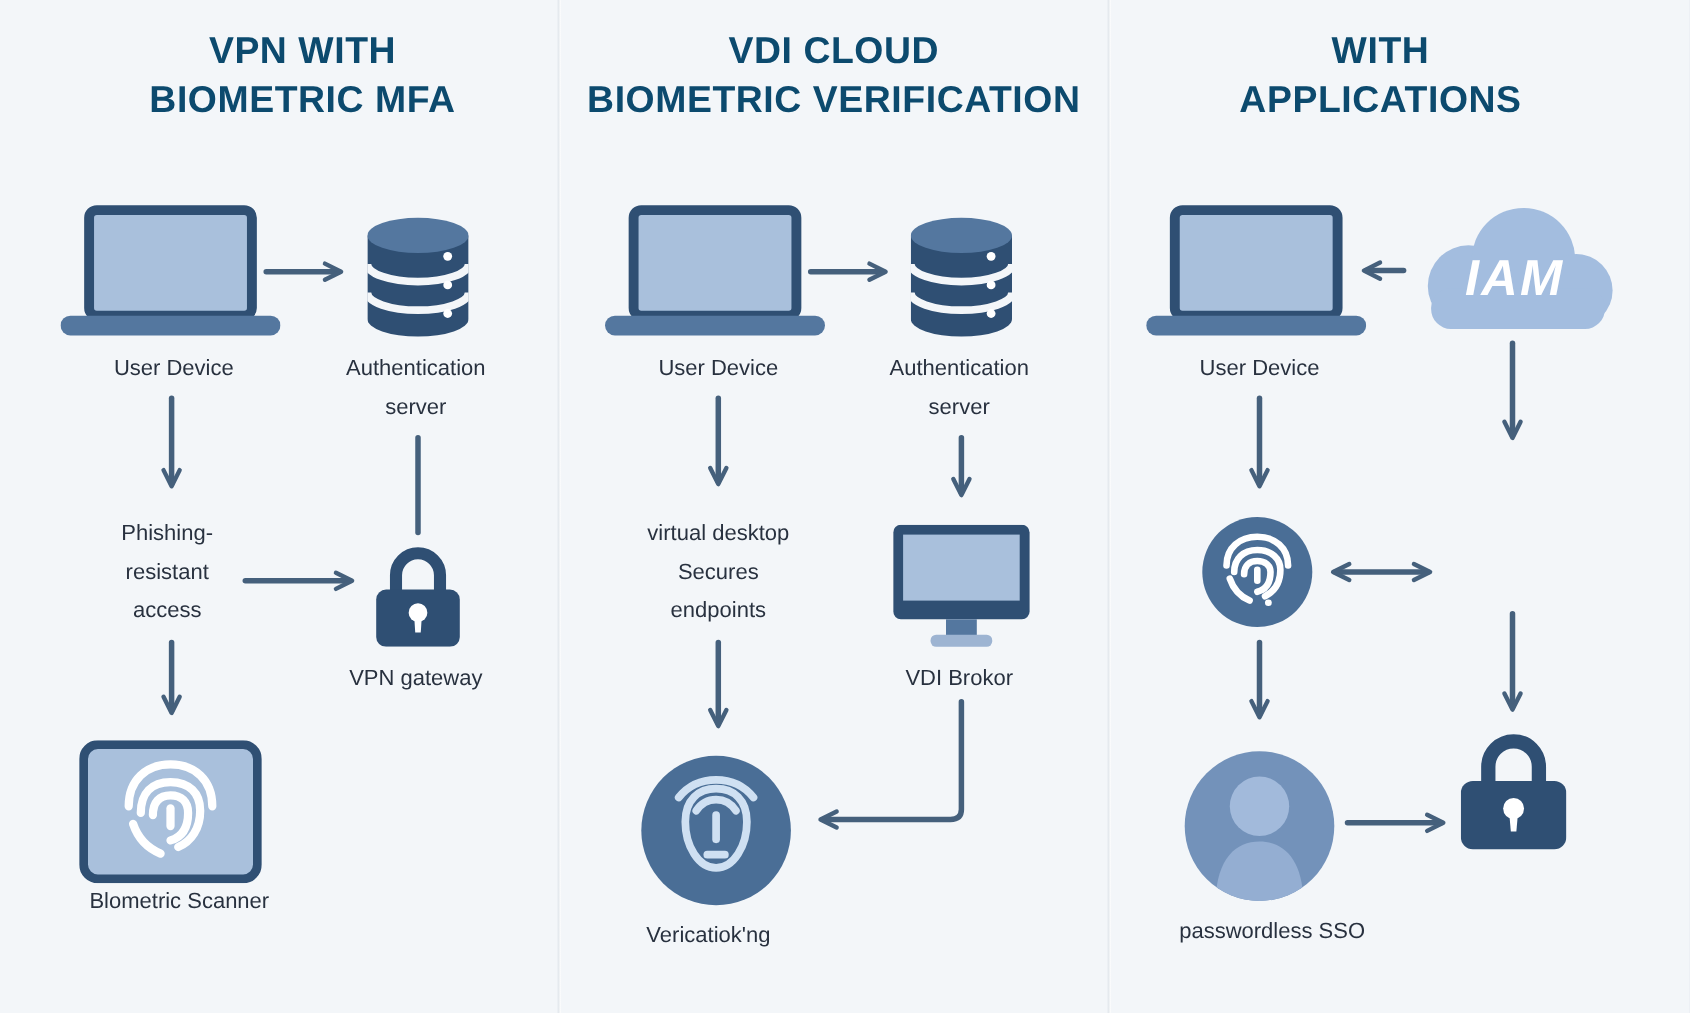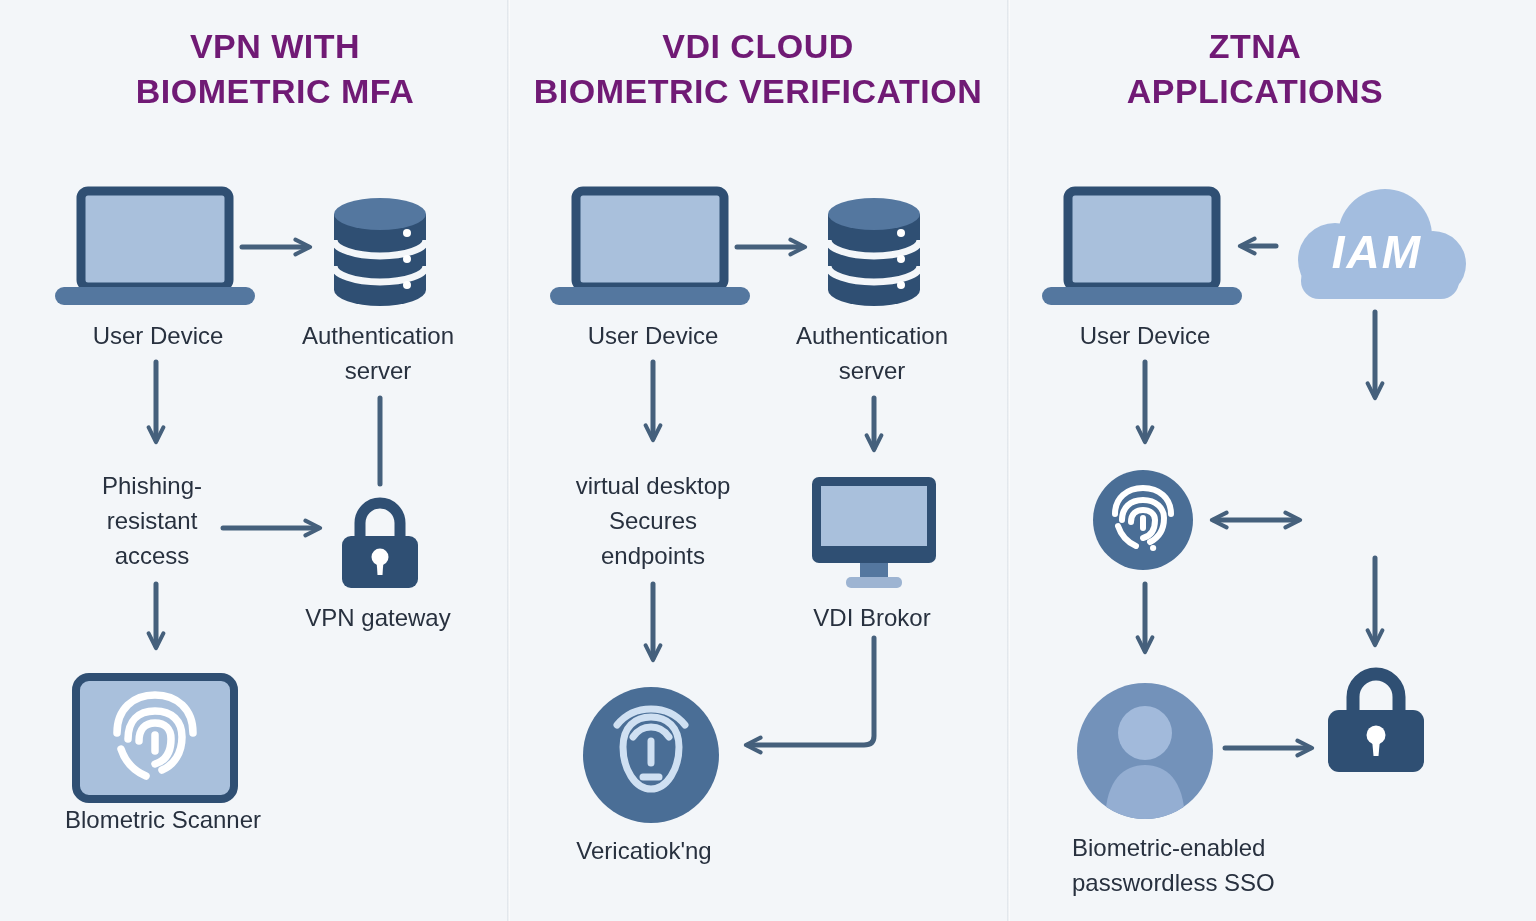--- a/index.html
+++ b/index.html
@@ -11,26 +11,26 @@
     font-family:"Liberation Sans", sans-serif;
     color:#28313f;
   }
   .divider{
     position:absolute;top:0;bottom:0;width:3px;
     background:linear-gradient(to right,#dde3e9,#ffffff);
   }
   .title{
     position:absolute;
     font-size:34px;font-weight:bold;line-height:45px;
-    letter-spacing:.5px;text-align:center;color:#701a75;
+    letter-spacing:.5px;text-align:center;color:#0c4a6e;
   }
   .title span{display:block;}
   .label{
     position:absolute;
-    font-size:24px;line-height:35px;text-align:center;color:#28313f;
+    font-size:20px;line-height:35px;text-align:center;color:#28313f;
   }
   .label span{display:block;}
   .label.left-align{text-align:left;}
   .node{position:absolute;font-style:italic;}
   svg{display:block;}
   .arrows{position:absolute;left:0;top:0;}
 </style>
 </head>
 <body>
 
@@ -201,21 +201,21 @@
         <path d="M62,92 L78,92"></path>
       </g>
     </svg>
   </div>
 
   <div class="label" style="left:524px;top:833px;width:240px">
     <span>Vericatiok'ng</span>
   </div>
 
   <div class="title" style="left:1040px;top:24px;width:430px">
-    <span>ZTNA</span>
+    <span>WITH</span>
     <span>APPLICATIONS</span>
   </div>
 
   <div class="node" style="left:1042px;top:186px">
     <svg width="200" height="122" viewBox="0 0 200 122">
       <rect x="26" y="5" width="148" height="96" rx="7" fill="#a9c0dc" stroke="#2f4f73" stroke-width="9"></rect>
       <rect x="0" y="101" width="200" height="18" rx="9" fill="#54779f"></rect>
     </svg>
   </div>
 
@@ -268,17 +268,16 @@
   <div class="node" style="left:1328px;top:652px">
     <svg width="96" height="122" viewBox="0 0 96 122">
       <path d="M25,62 L25,45 A23,23 0 0 1 71,45 L71,62" fill="none" stroke="#2f4f73" stroke-width="13"></path>
       <rect x="0" y="58" width="96" height="62" rx="11" fill="#2f4f73"></rect>
       <circle cx="48" cy="83" r="9.5" fill="#ffffff"></circle>
       <path d="M44,87 h8 l-1.5,17 h-5 z" fill="#ffffff"></path>
     </svg>
   </div>
 
   <div class="label left-align" style="left:1072px;top:830px;width:320px">
-    <span>Biometric-enabled</span>
     <span>passwordless SSO</span>
   </div>
 
 </div>
 
 </body></html>

